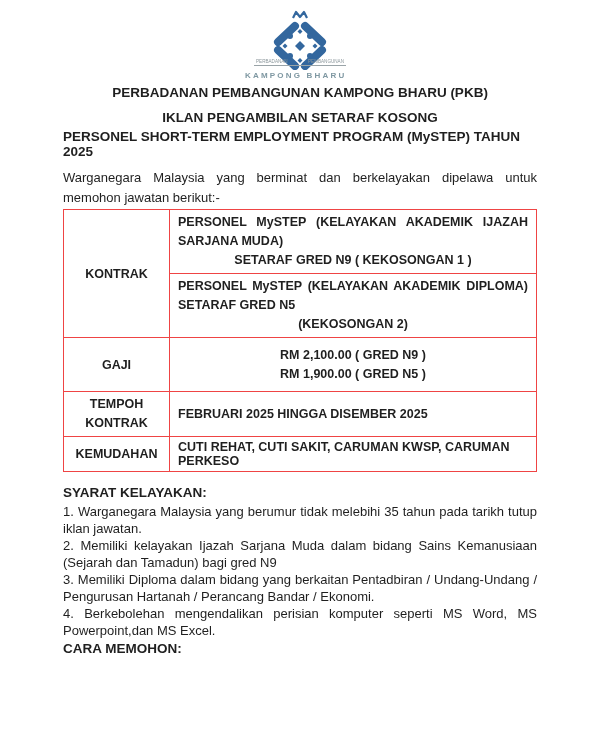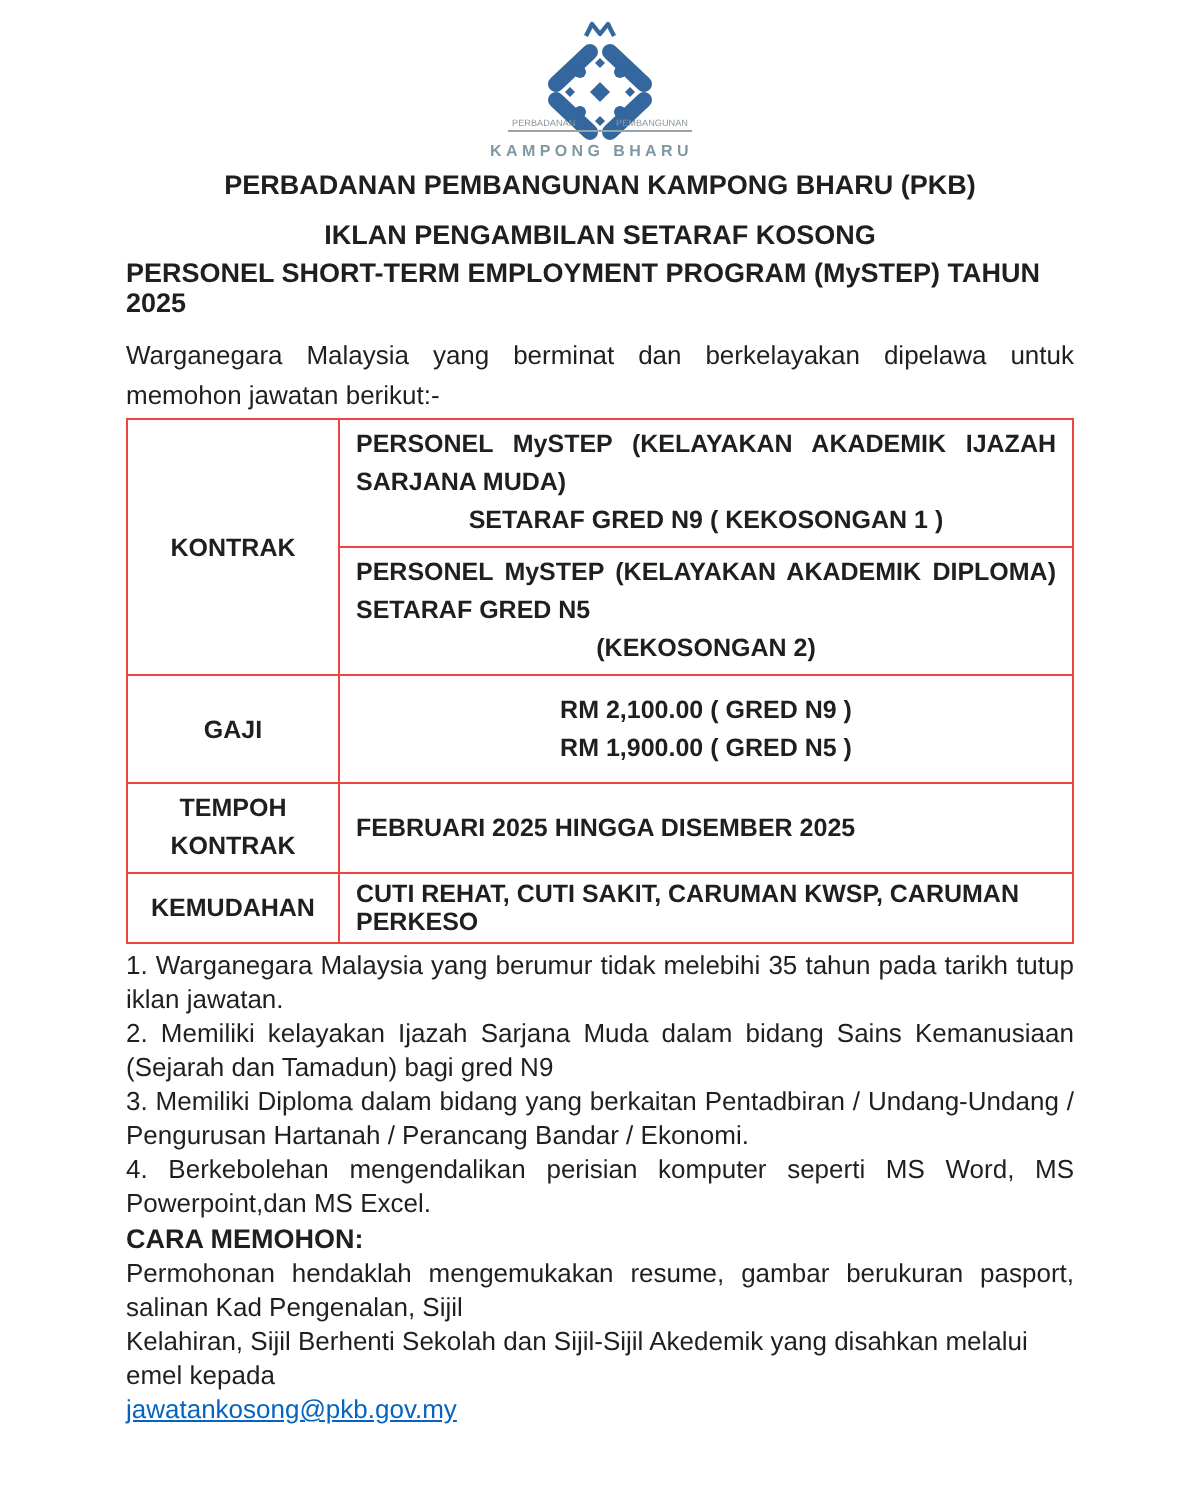--- a/index.html
+++ b/index.html
@@ -109,27 +109,23 @@
       </td>
       <td>FEBRUARI 2025 HINGGA DISEMBER 2025</td>
     </tr>
     <tr class="r5">
       <td class="lbl vtop">KEMUDAHAN</td>
       <td class="vtop">CUTI REHAT, CUTI SAKIT, CARUMAN KWSP, CARUMAN PERKESO</td>
     </tr>
   </tbody>
     </table>
 
+  <div class="sec-h">SYARAT KELAYAKAN:</div>
   <div class="list">
     <p>1. Warganegara Malaysia yang berumur tidak melebihi 35 tahun pada tarikh tutup iklan jawatan.</p>
     <p>2. Memiliki kelayakan Ijazah Sarjana Muda dalam bidang Sains Kemanusiaan (Sejarah dan Tamadun) bagi gred N9</p>
     <p>3. Memiliki Diploma dalam bidang yang berkaitan Pentadbiran / Undang-Undang / Pengurusan Hartanah / Perancang Bandar / Ekonomi.</p>
     <p>4. Berkebolehan mengendalikan perisian komputer seperti MS Word, MS Powerpoint,dan MS Excel.</p>
   </div>
 
   <div class="sec-h2">CARA MEMOHON:</div>
-  <div class="cara">
-    <p class="j">Permohonan hendaklah mengemukakan resume, gambar berukuran pasport, salinan Kad Pengenalan, Sijil</p>
-    <p>Kelahiran, Sijil Berhenti Sekolah dan Sijil-Sijil Akedemik yang disahkan melalui emel kepada</p>
-    <p><a class="email">jawatankosong@pkb.gov.my</a></p>
-  </div>
 
 </div>
 
 </body></html>

